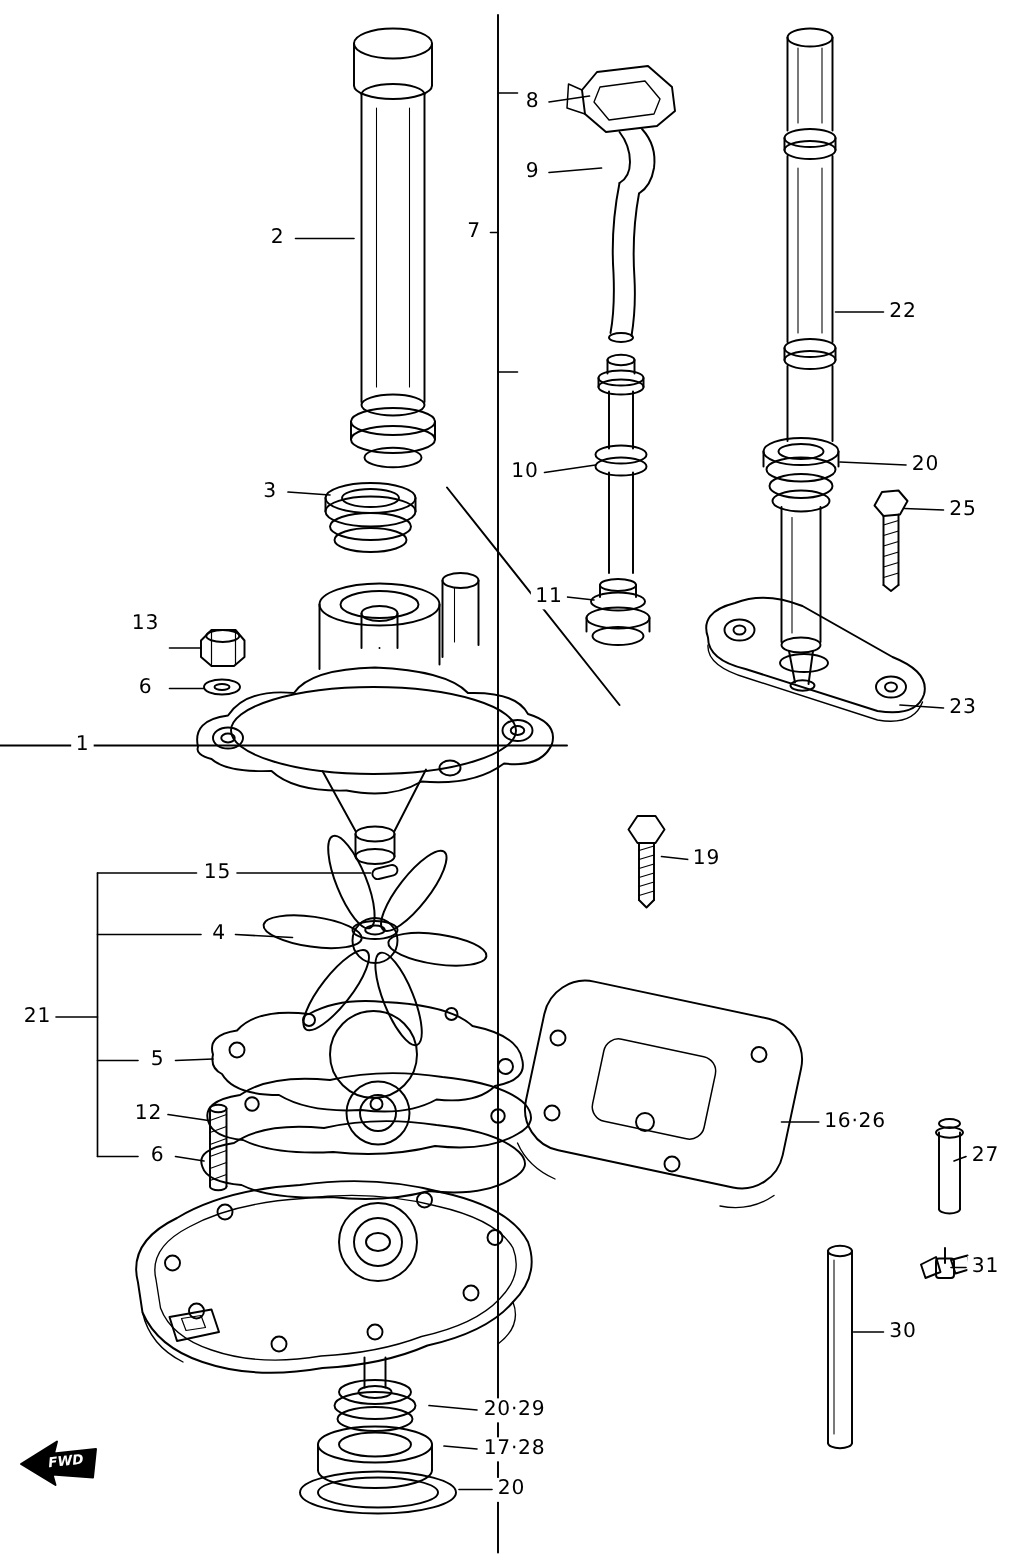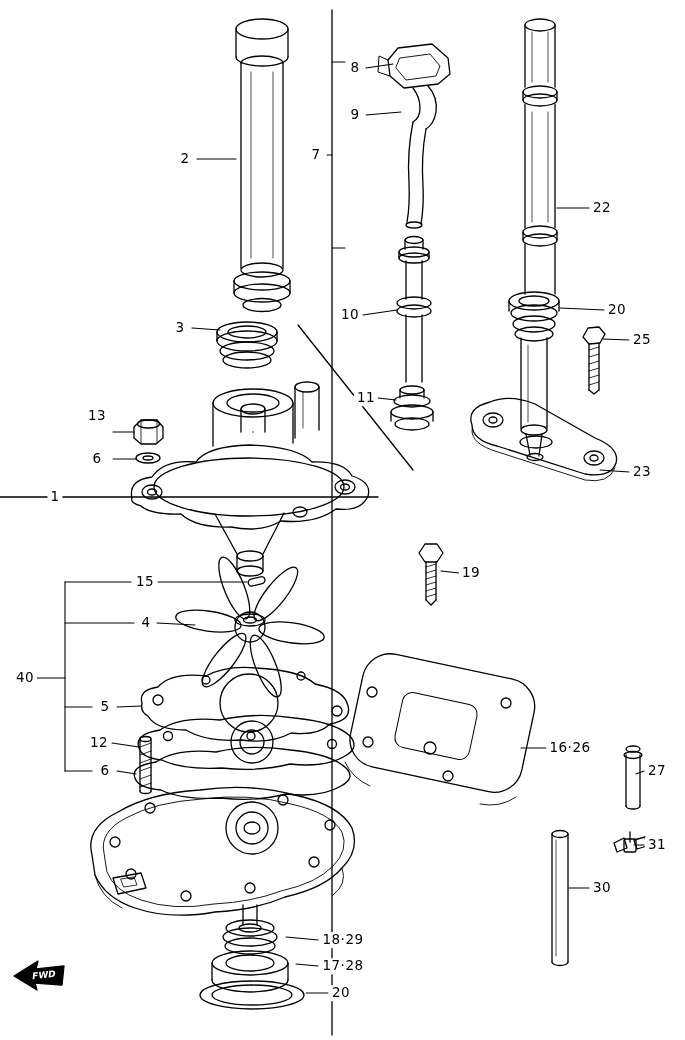--- a/index.html
+++ b/index.html
@@ -322,27 +322,27 @@
   <div class="lbl" style="left:355px;top:115px">9</div>
   <div class="lbl" style="left:316px;top:155px">7</div>
   <div class="lbl" style="left:350px;top:315px">10</div>
   <div class="lbl" style="left:366px;top:398px">11</div>
   <div class="lbl" style="left:602px;top:208px">22</div>
   <div class="lbl" style="left:617px;top:310px">20</div>
   <div class="lbl" style="left:642px;top:340px">25</div>
   <div class="lbl" style="left:642px;top:472px">23</div>
   <div class="lbl" style="left:145px;top:582px">15</div>
   <div class="lbl" style="left:146px;top:623px">4</div>
-  <div class="lbl" style="left:25px;top:678px">40</div>
+  <div class="lbl" style="left:25px;top:678px">21</div>
   <div class="lbl" style="left:105px;top:707px">5</div>
   <div class="lbl" style="left:99px;top:743px">12</div>
   <div class="lbl" style="left:105px;top:771px">6</div>
   <div class="lbl" style="left:471px;top:573px">19</div>
   <div class="lbl" style="left:570px;top:748px">16·26</div>
   <div class="lbl" style="left:657px;top:771px">27</div>
   <div class="lbl" style="left:657px;top:845px">31</div>
   <div class="lbl" style="left:602px;top:888px">30</div>
-  <div class="lbl" style="left:343px;top:940px">18·29</div>
+  <div class="lbl" style="left:343px;top:940px">20·29</div>
   <div class="lbl" style="left:343px;top:966px">17·28</div>
   <div class="lbl" style="left:341px;top:993px">20</div>
   <div class="fwd" style="left:44px;top:975px">FWD</div>
 
 </div>
 
 </body></html>

